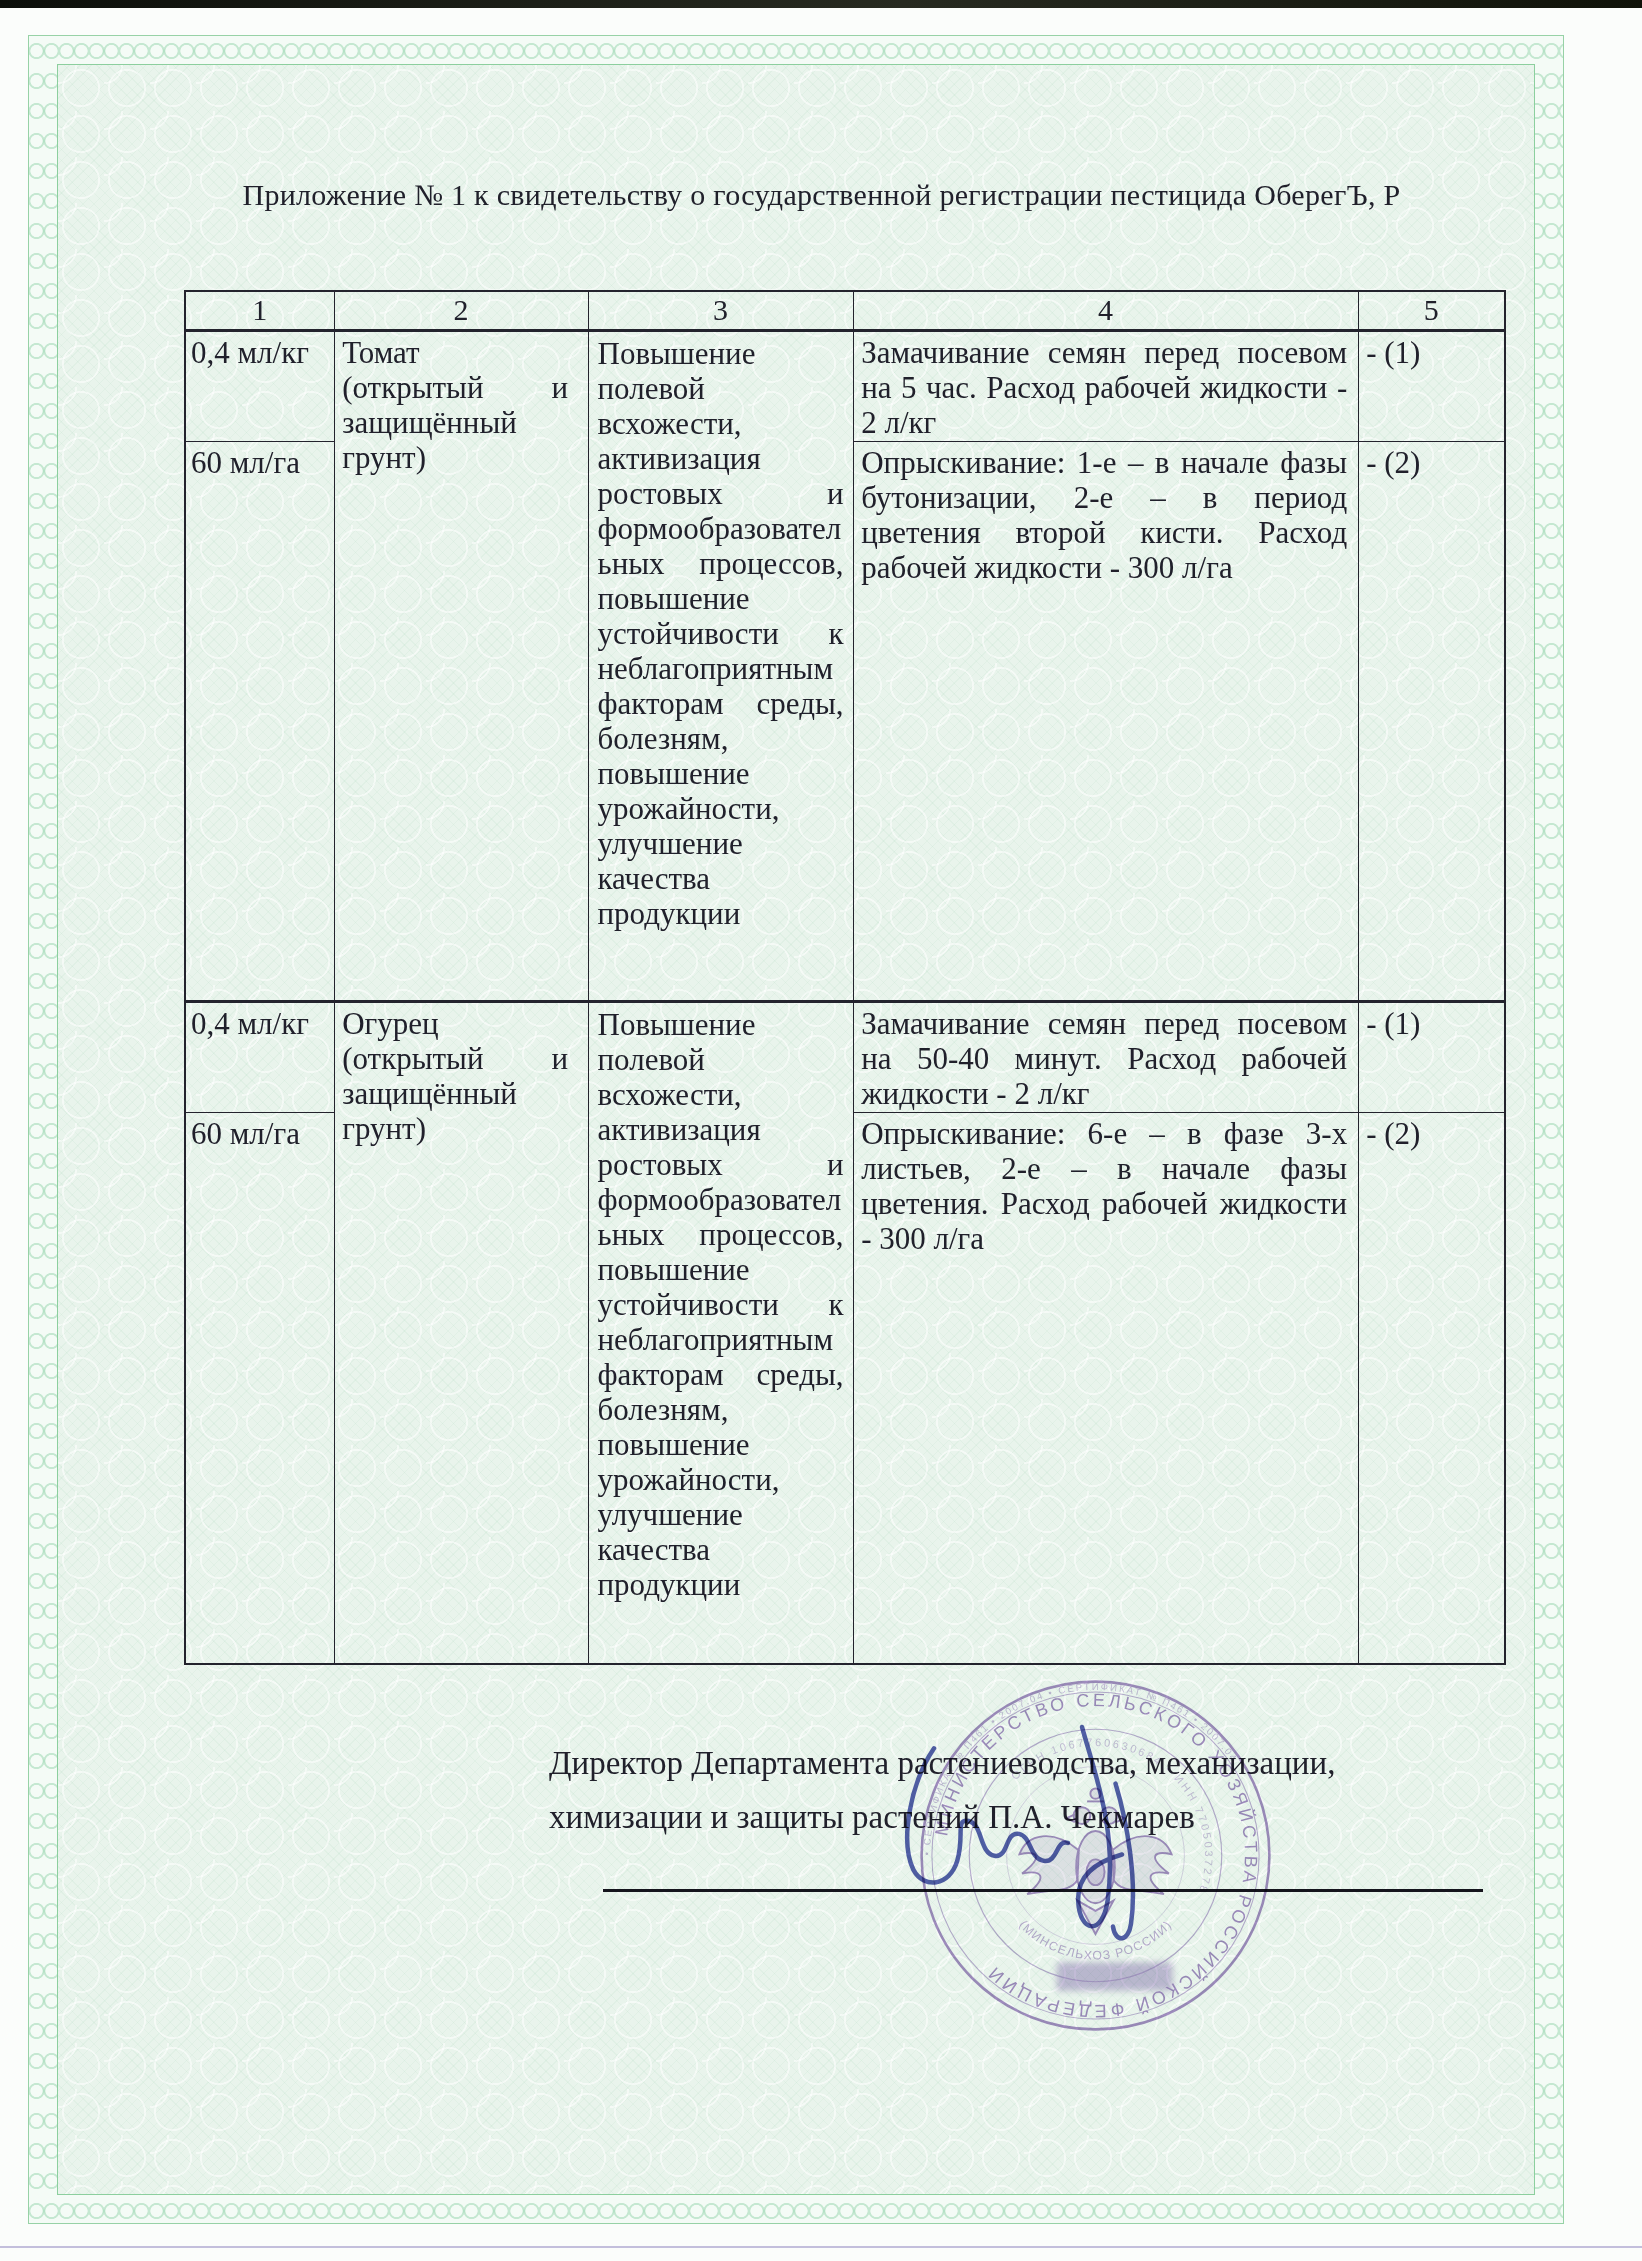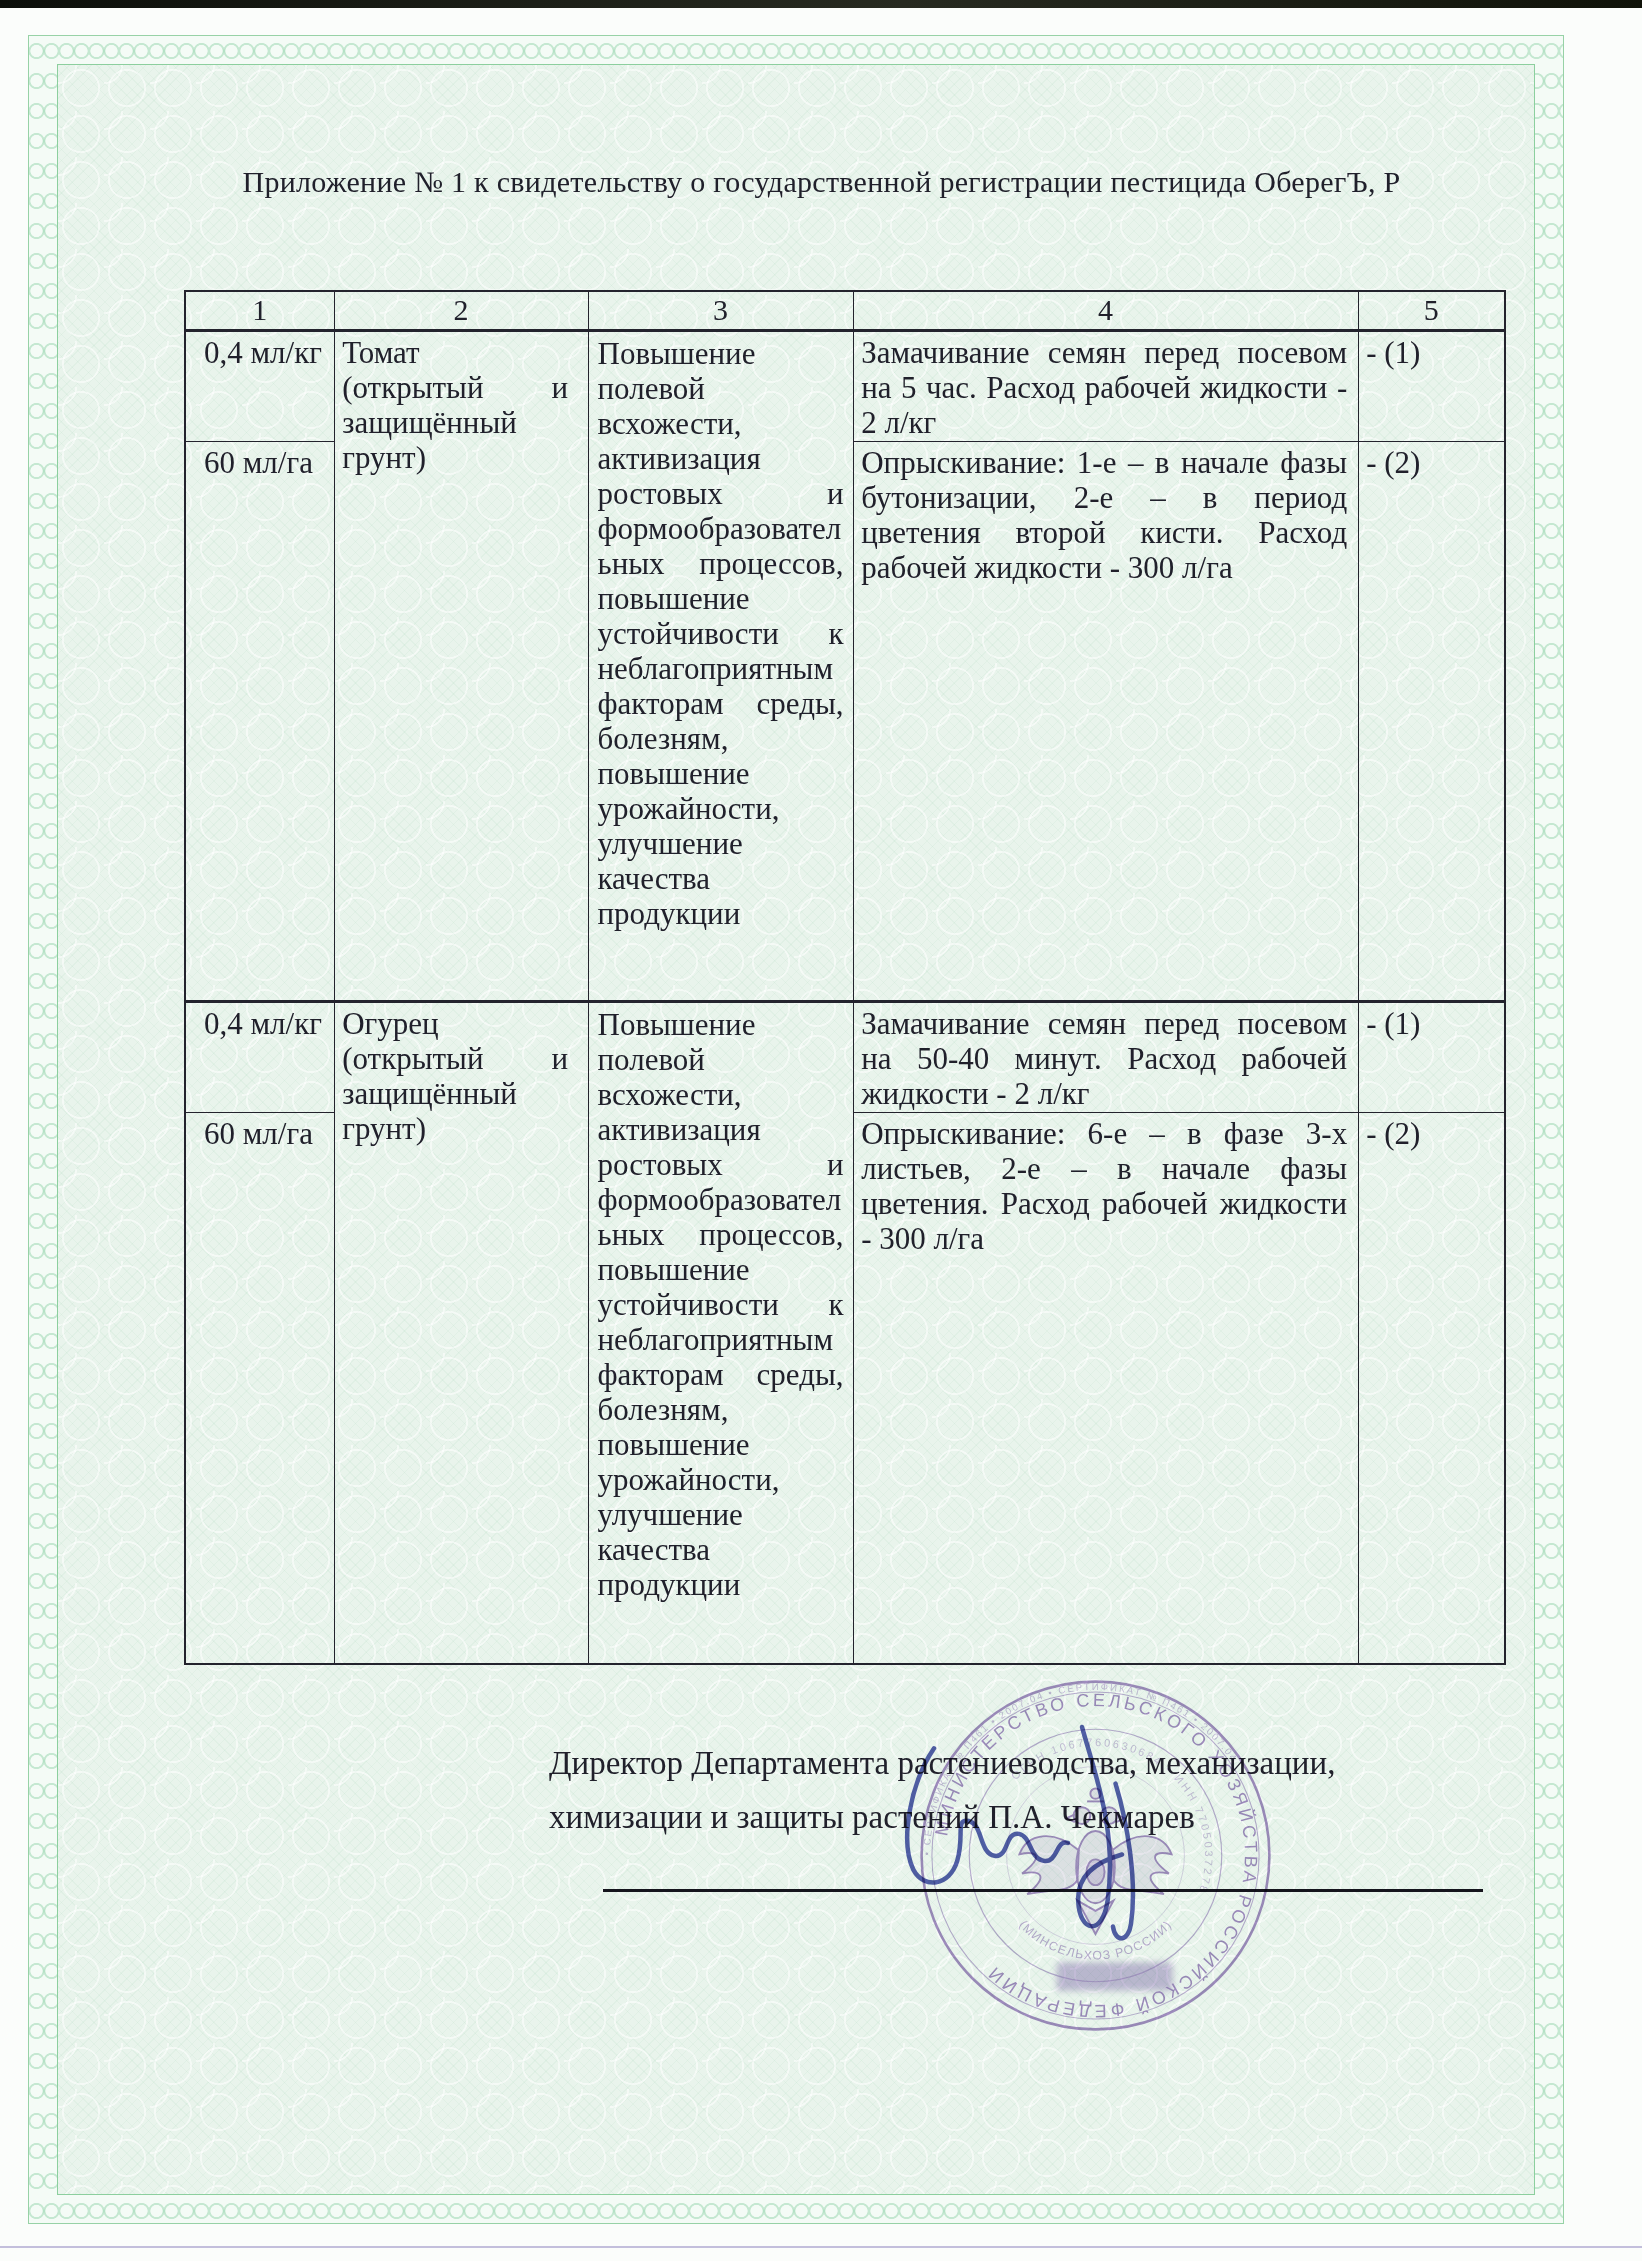--- a/index.html
+++ b/index.html
@@ -27,37 +27,37 @@
     background-color:#e9f4ec;
     background-image:
       radial-gradient(circle at 0px 0px, transparent 17px, rgba(255,255,255,.55) 17.4px 18.7px, transparent 19.3px),
       radial-gradient(circle at 23px 23px, transparent 17px, rgba(255,255,255,.55) 17.4px 18.7px, transparent 19.3px),
       repeating-linear-gradient(45deg, rgba(150,205,170,.10) 0 1px, transparent 1px 7.7px),
       repeating-linear-gradient(135deg, rgba(150,205,170,.10) 0 1px, transparent 1px 7.7px);
     background-size:46px 46px,46px 46px,auto,auto;
   }
 
   
-  .doc-title{position:absolute;left:0;top:162px;width:1643px;text-align:center;
+  .doc-title{position:absolute;left:0;top:175px;width:1643px;text-align:center;
     font-size:30px;line-height:39px;letter-spacing:0.3px;color:#20202b;}
 
   
   table.reg-table{position:absolute;left:184px;top:290px;width:1321px;
     border-collapse:collapse;table-layout:fixed;
     font-size:31px;line-height:35px;color:#20202b;
     border:2.6px solid #23232d;}
   .reg-table td{border:1.9px solid #23232d;vertical-align:top;
     padding:2.6px 7.7px 0 7.7px;overflow:hidden;}
   .reg-table tr.hdr td{height:37px;text-align:center;padding:0;line-height:36px;
     border-bottom-width:3.2px;font-size:30px;}
   .reg-table tr.row-a{height:111px;}
   .reg-table tr.row-b1{height:560px;}
   .reg-table tr.row-b2{height:551px;}
   .reg-table tr.grp2-start td{border-top-width:3.2px;}
-  .reg-table td.dose{white-space:nowrap;padding-left:18px;padding-right:1.3px;}
+  .reg-table td.dose{white-space:nowrap;padding-left:5px;padding-right:1.3px;}
   .reg-table td.culture{text-align:justify;padding-right:19.3px;overflow-wrap:break-word;}
   .reg-table td.effect{text-align:justify;padding:3.9px 9px 0 9px;overflow-wrap:break-word;margin-top:44px;}
   .reg-table td.application{text-align:justify;padding-right:10.3px;overflow-wrap:break-word;}
   .reg-table td.note{white-space:nowrap;padding-left:7.7px;}
 
   
   .sig-text{position:absolute;left:549px;top:1736px;width:966px;
     font-size:33px;line-height:54px;color:#20202b;}
   .sig-rule{position:absolute;left:603px;top:1889px;width:880px;height:2.6px;
     background:#15151d;}

